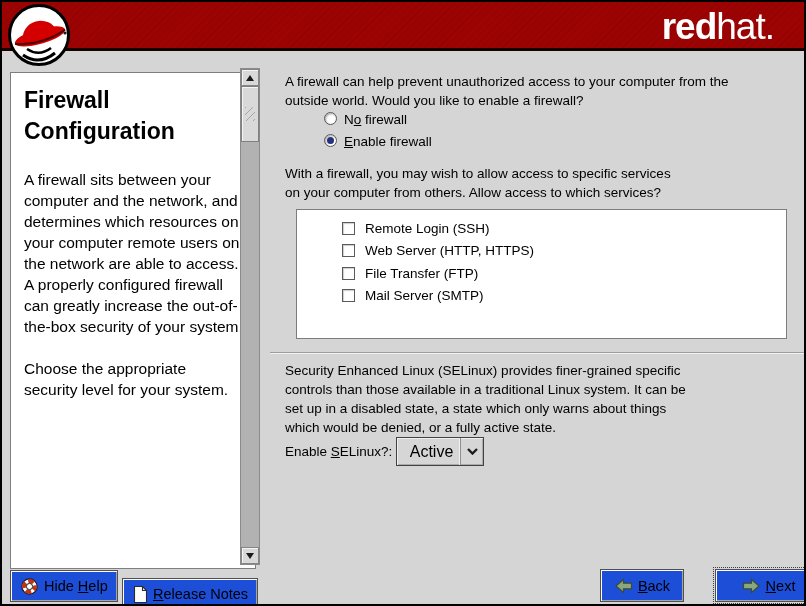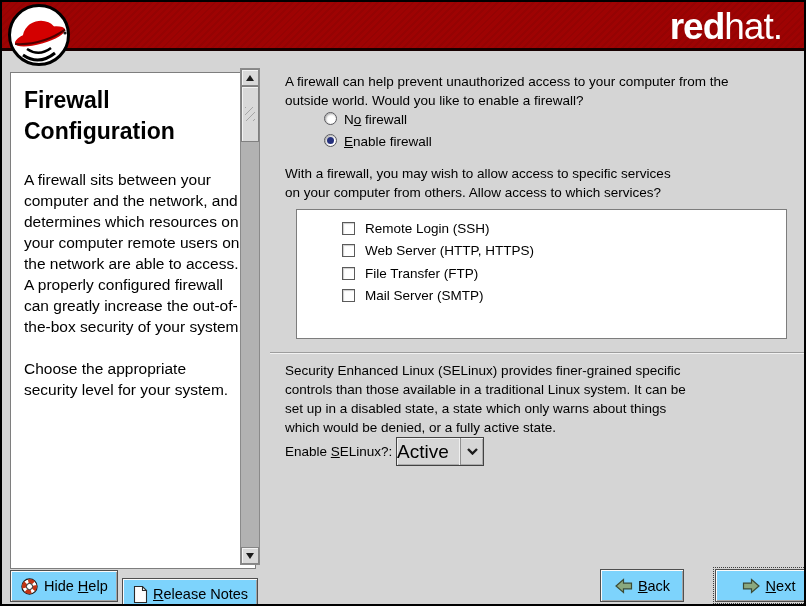--- a/index.html
+++ b/index.html
@@ -12,21 +12,21 @@
   }
 
   
   .header{
     position:absolute; left:0; top:0; width:802px; height:49px;
     background:#9e0303;
     background-image:repeating-linear-gradient(135deg, rgba(0,0,0,.06) 0 2px, transparent 2px 5px);
     border-bottom:3px solid #170000;
   }
   .brand{
-    position:absolute; right:22px; top:3px;
+    position:absolute; right:30px; top:3px;
     font-size:37px; color:#fff; letter-spacing:-1px; line-height:44px;margin-left:19px;
   }
   .brand .b{ font-weight:bold; }
   .logo{ position:absolute; left:5px; top:1px; }
 
   
   .help-panel{
     position:absolute; left:8px; top:70px; width:246px; height:497px;
     background:#fff; border:1px solid #7e7e7e;
     padding:12px 10px 0 13px; overflow:hidden;
@@ -93,30 +93,30 @@
     background:#9d9d9d; box-shadow:0 1px 0 #f2f2f2;
   }
 
   .selinux-row-label{ position:absolute; left:283px; top:442px; font-size:13.5px; }
   .dropdown{
     position:absolute; left:394px; top:435px; width:88px; height:29px;
     background:#d6d6d6; border:1px solid #424242;
     box-shadow:inset 1px 1px 0 #f0f0f0, inset -1px -1px 0 #ababab;
     display:flex; align-items:center; cursor:default;
   }
-  .dropdown-value{ flex:1; padding-left:0; font-size:19px; }
+  .dropdown-value{ flex:1; padding-left:6px; font-size:16px;text-align:center; }
   .dropdown-arrow{
     width:23px; height:100%; display:flex; align-items:center; justify-content:center;
     border-left:1px solid #8f8f8f; box-shadow:-1px 0 0 #f0f0f0;
   }
 
   
   .btn{
     position:absolute; height:32px; display:flex; align-items:center; gap:5px;
-    background:#7dd3fc; border:1px solid #4f4f4f;
+    background:#1d4ed8; border:1px solid #4f4f4f;
     box-shadow:inset 1px 1px 0 #fbfbfb, inset -1px -1px 0 #a5a5a5;
     font-size:14.5px; padding:0 9px; cursor:default;
   }
   .btn-hide-help{ left:8px; top:568px; }
   .btn-release-notes{ left:120px; top:576px; }
   .btn-back{ left:598px; top:567px; width:84px; height:33px; justify-content:center; }
   .btn-next{ left:713px; top:567px; width:107px; height:33px; justify-content:center;
              outline:1px dotted #3d3d3d; outline-offset:1px; }
 </style>
 </head>

